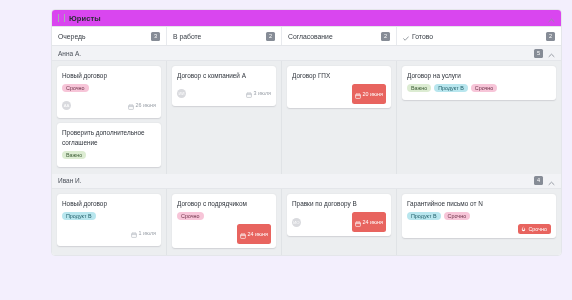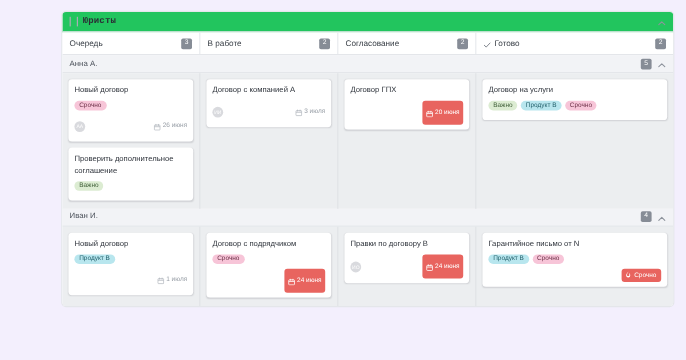--- a/index.html
+++ b/index.html
@@ -16,23 +16,22 @@
     background: #ffffff;
     border: 1px solid #e4e6ea;
     border-radius: 4px;
     overflow: hidden;
   }
   
   .board-title-bar {
     display: flex; align-items: center;
     height: 17px;
     padding: 0 6px;
-    background: #22c55e;
+    background: #d946ef;
     border-bottom: 1px solid #e4e6ea;
-    font-family: Liberation Mono, monospace;
   }
   .drag-handle {
     width: 7px; height: 8px; margin-right: 4px;
     display: flex; justify-content: space-between;
     flex: 0 0 auto;
   }
   .drag-handle i { width: 1px; height: 8px; background: #a9adb5; display: block; }
   .board-title {
     font-size: 7.5px; font-weight: bold; color: #2b2f36;
     letter-spacing: .1px;

